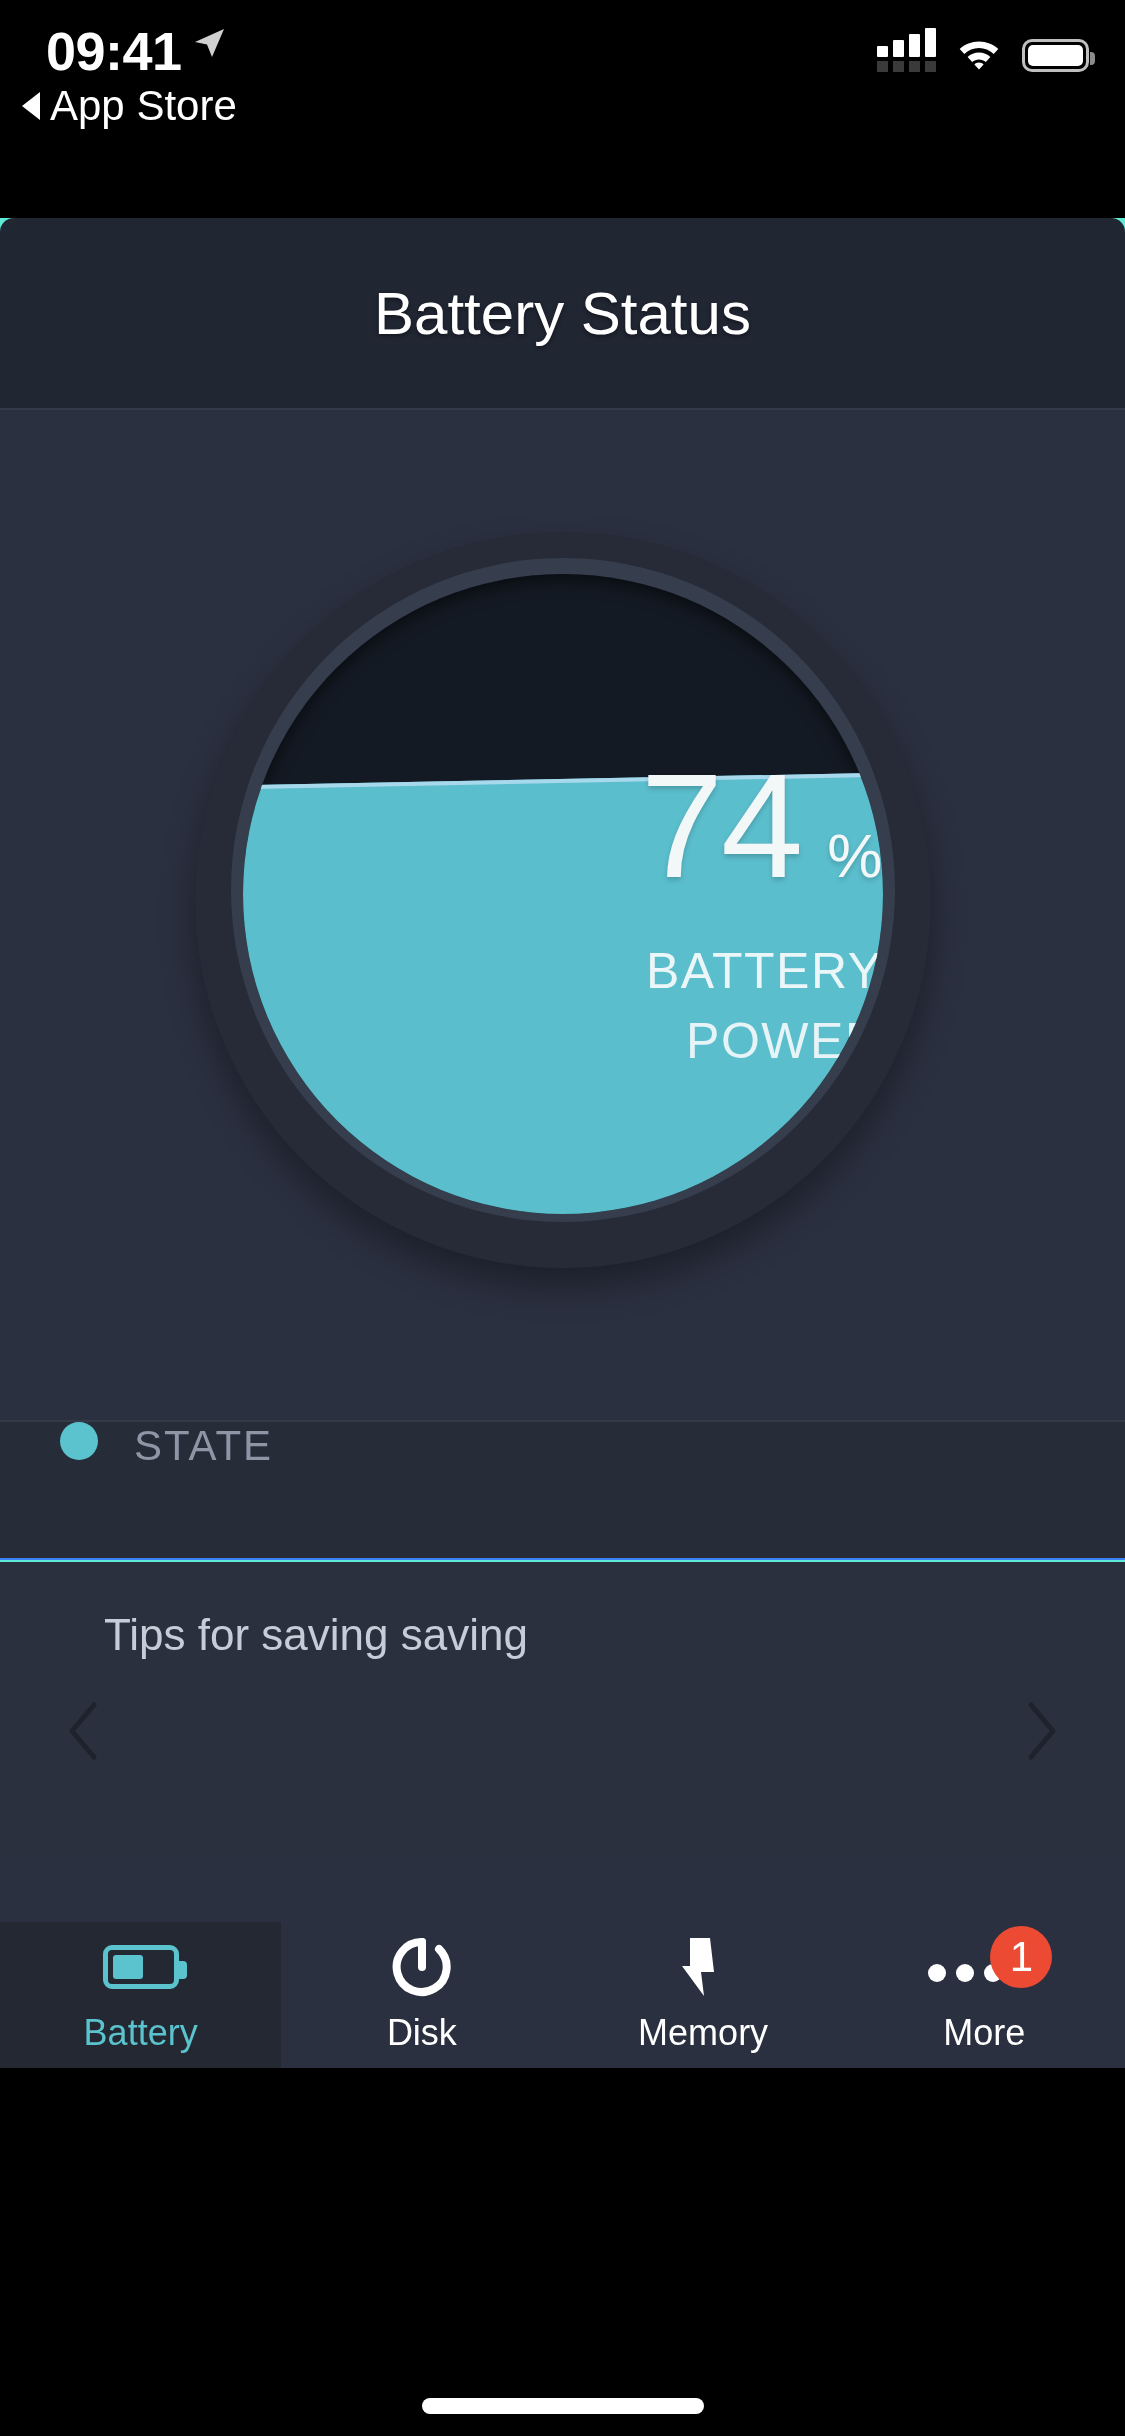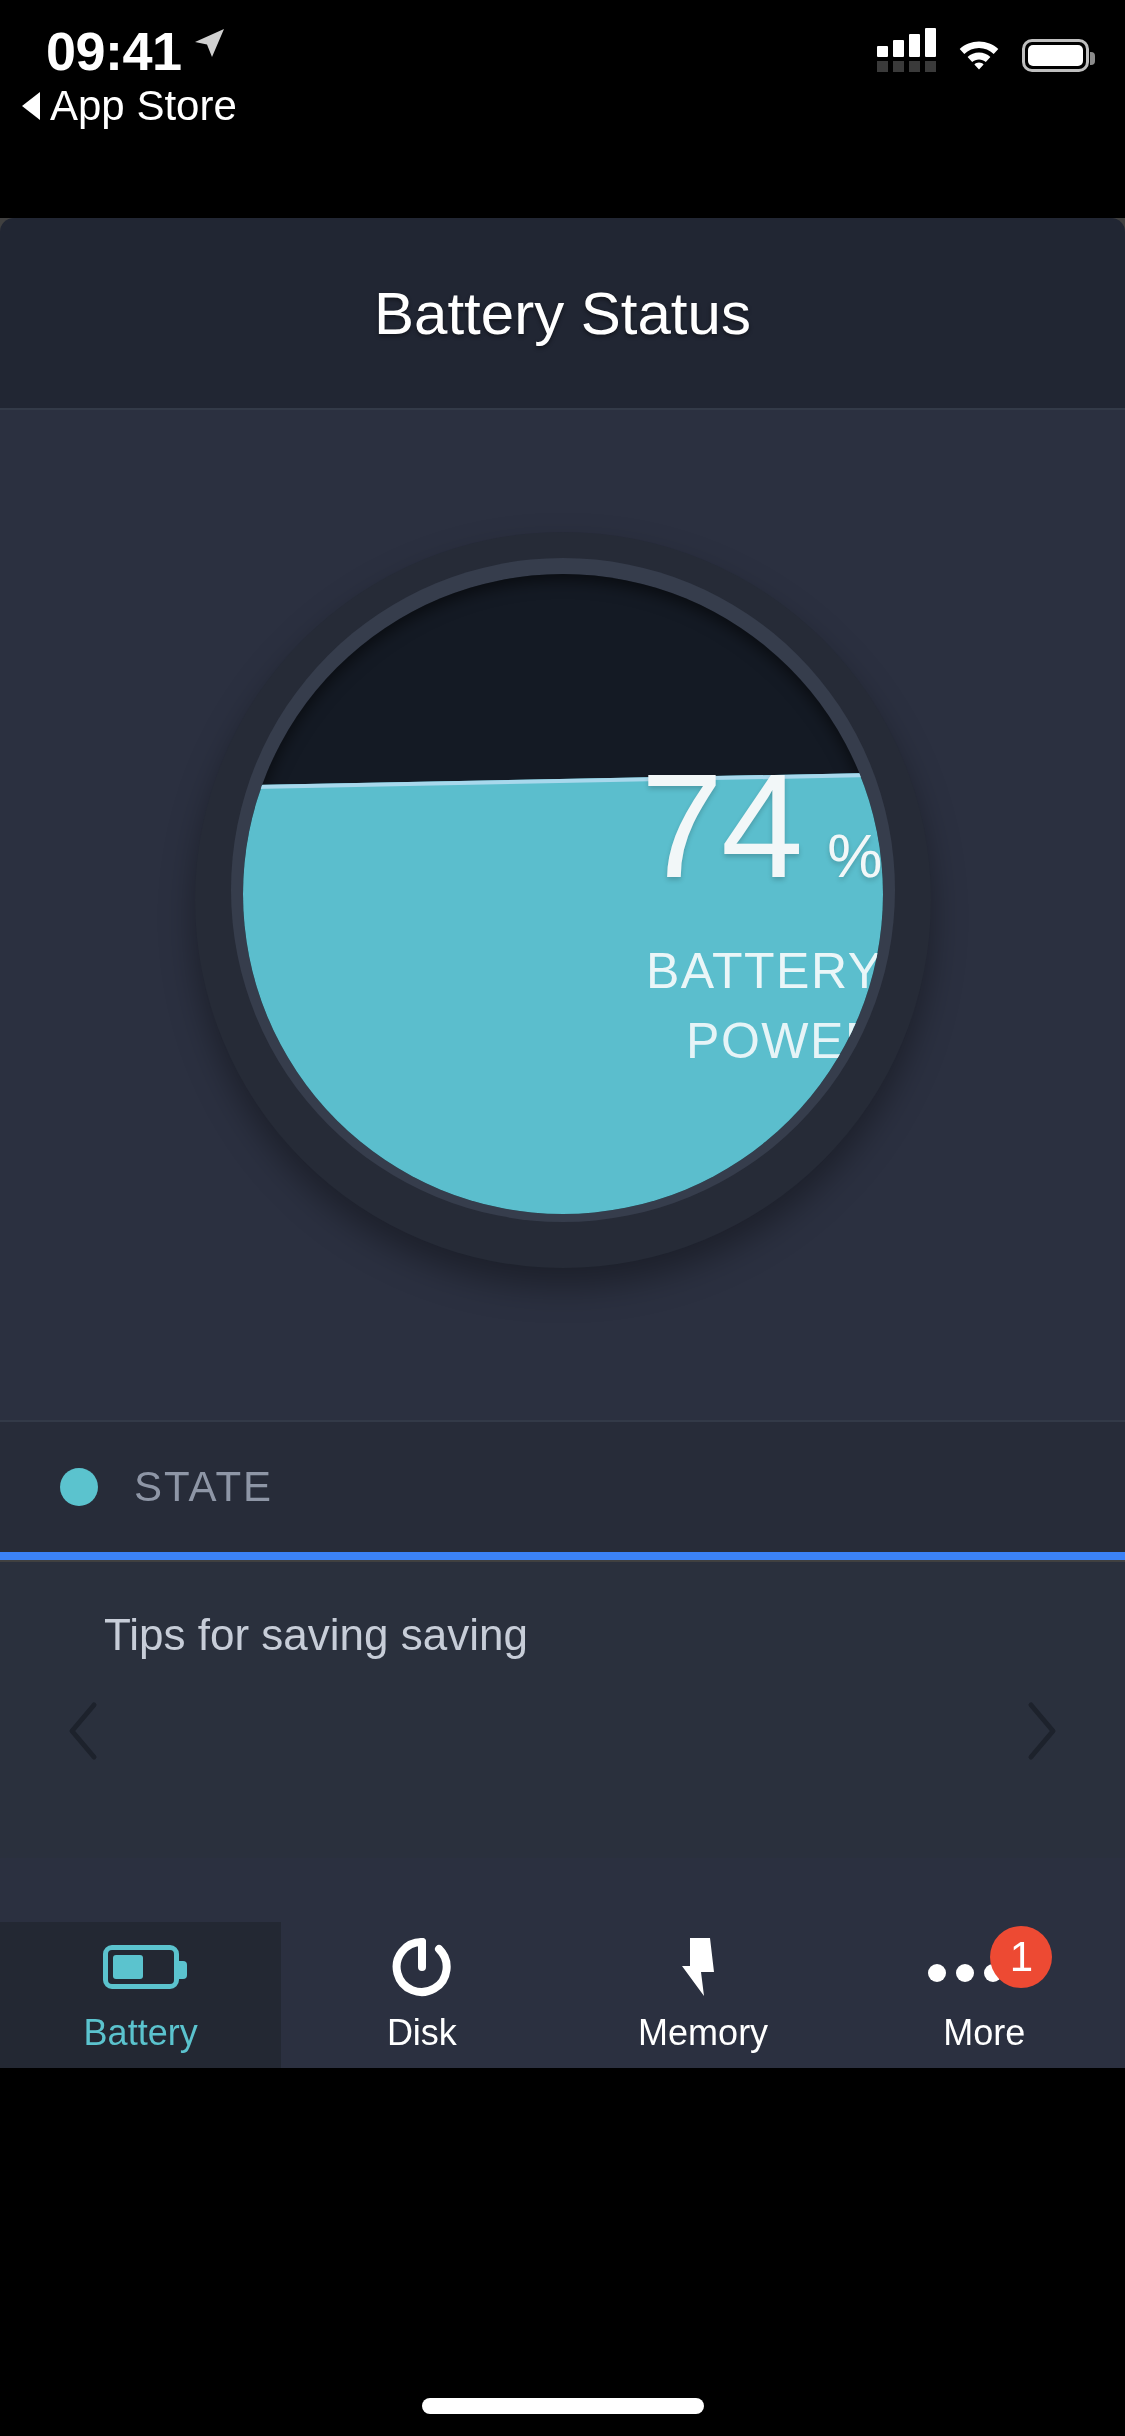--- a/index.html
+++ b/index.html
@@ -5,21 +5,21 @@
   * { margin:0; padding:0; box-sizing:border-box; }
   html,body{
     width:1125px; height:2436px;
     background:#000;
     font-family:"Liberation Sans", sans-serif;
     overflow:hidden;
   }
   #screen{
     position:relative;
     width:1125px; height:2436px;
-    background:#404040;
+    background:#5eead4;
   }
 
   
   #statusbar{
     position:absolute; top:0; left:0; width:1125px; height:218px;
     background:#000;
   }
   #sb-time{
     position:absolute; left:46px; top:20px;
     font-size:54px; font-weight:600; color:#fff;
@@ -131,22 +131,22 @@
   .dial .l2{
     margin-top:12px; font-size:50px; color:#e6f4f7; letter-spacing:1.5px;
     font-weight:300;
   }
 
   
   #state-row{
     position:absolute; top:1420px; left:0; width:1125px; height:140px;
     background:#272c39;
     border-top:2px solid #333a48;
-    border-bottom:8px solid #3b82f6;
-    display:flex; align-items:center;
+    border-bottom:2px solid #3b82f6;
+    display:flex; 
   }
   #state-row .dot{
     margin-left:60px; width:38px; height:38px; border-radius:50%;
     background:#5bc3ce;
   }
   #state-row .k{
     margin-left:36px; font-size:42px; color:#8e96a6; letter-spacing:2px;
   }
   #state-row .v{
     position:absolute; left:570px; font-size:42px; color:#8e96a6; letter-spacing:2px;

